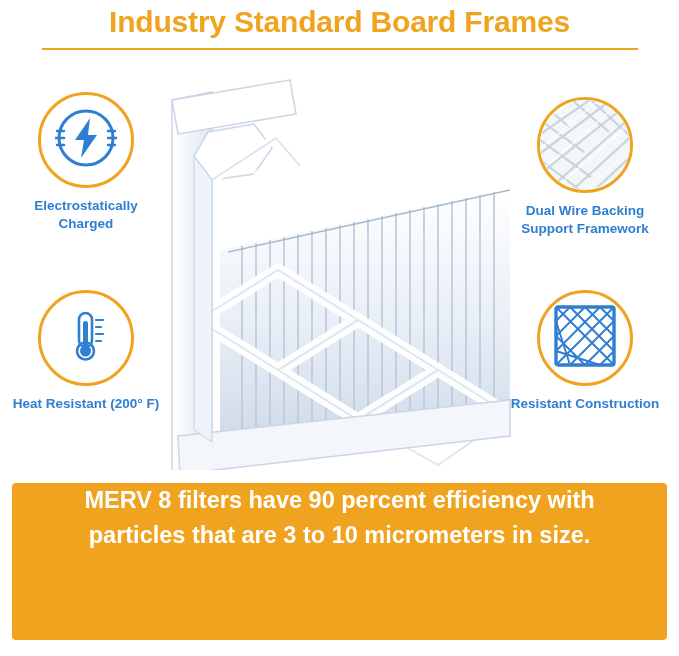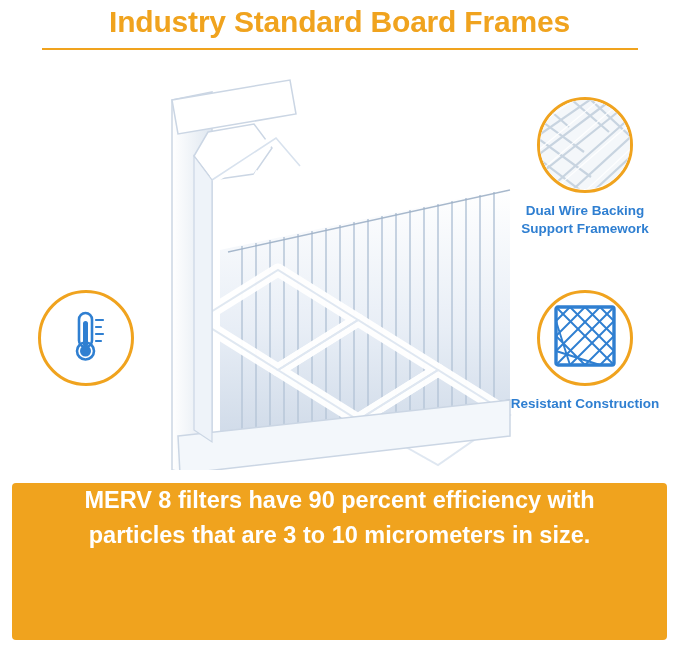--- a/index.html
+++ b/index.html
@@ -110,33 +110,47 @@
   }
 </style>
 </head>
 <body>
 
 <div class="page">
 
   <div class="title">Industry Standard Board Frames</div>
   <div class="title-rule"></div>
 
+  <div class="feature" id="feat-electro">
+    <div class="badge">
+      <span>
+        <svg width="62" height="62" viewBox="0 0 62 62">
+          <circle cx="31" cy="31" r="27" fill="none" stroke="#2f7fd1" stroke-width="3"></circle>
+          <path d="M35 11 L20 33 L29 33 L26 51 L42 28 L33 28 Z" fill="#2f7fd1"></path>
+          <path d="M9 24 L2 24 M9 31 L0 31 M9 38 L2 38" stroke="#2f7fd1" stroke-width="2.4" stroke-linecap="round"></path>
+          <path d="M53 24 L60 24 M53 31 L62 31 M53 38 L60 38" stroke="#2f7fd1" stroke-width="2.4" stroke-linecap="round"></path>
+        </svg>
+      </span>
+    </div>
+    <div class="feature-label">Electrostatically Charged</div>
+  </div>
 
   <div class="feature" id="feat-heat">
     <div class="badge">
       <span>
         <svg width="62" height="62" viewBox="0 0 62 62">
           <rect x="24" y="8" width="13" height="34" rx="6.5" fill="none" stroke="#2f7fd1" stroke-width="2.6"></rect>
           <circle cx="30.5" cy="46" r="8.5" fill="none" stroke="#2f7fd1" stroke-width="2.6"></circle>
           <rect x="28" y="16" width="5" height="26" rx="2.5" fill="#2f7fd1"></rect>
           <circle cx="30.5" cy="46" r="5.5" fill="#2f7fd1"></circle>
           <path d="M41 15 L48 15 M41 22 L46 22 M41 29 L48 29 M41 36 L46 36" stroke="#2f7fd1" stroke-width="2.2" stroke-linecap="round"></path>
         </svg>
       </span>
     </div>
+    <div class="feature-label">Heat Resistant (200° F)</div>
   </div>
 
   <div class="feature" id="feat-wire">
     <div class="badge">
       <span>
         <svg width="92" height="92" viewBox="0 0 92 92">
           <defs>
             <clipPath id="clipCircle">
                 <circle cx="46" cy="46" r="46"></circle>
               </clipPath>

